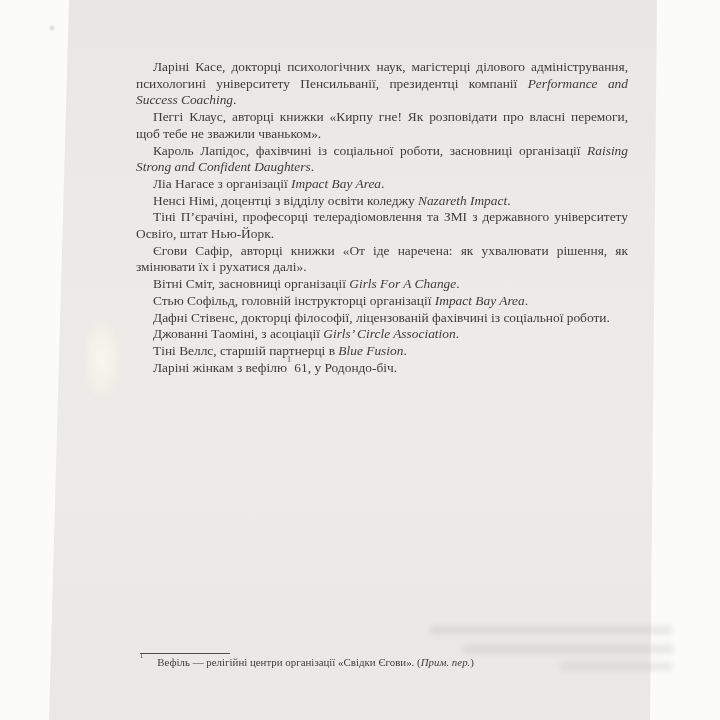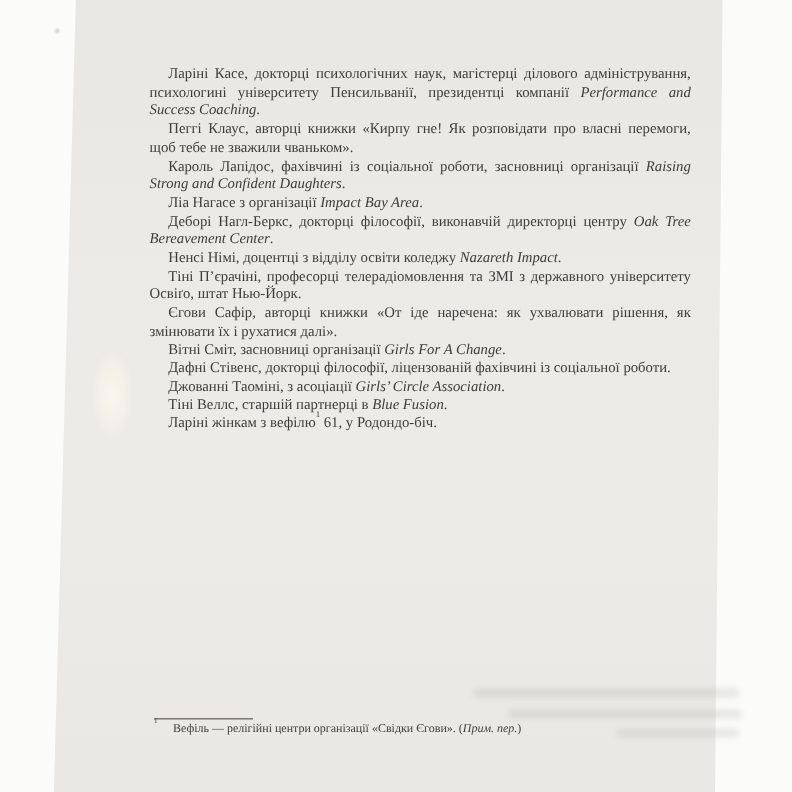--- a/index.html
+++ b/index.html
@@ -70,25 +70,25 @@
   <div class="page-curl"></div>
   <div class="ghost g1"></div>
   <div class="ghost g2"></div>
   <div class="ghost g3"></div>
 
   <div class="text-block">
       <p class="para"><span>Ларіні Касе, докторці психологічних наук, магістерці ділового адміні­стрування, психологині університету Пенсильванії, президентці компанії </span><i>Performance and Success Coaching</i><span>.</span></p>
       <p class="para"><span>Пеггі Клаус, авторці книжки «Кирпу гне! Як розповідати про власні перемо­ги, щоб тебе не зважили чваньком».</span></p>
       <p class="para"><span>Кароль Лапідос, фахівчині із соціальної роботи, засновниці організації </span><i>Raising Strong and Confident Daughters</i><span>.</span></p>
       <p class="para"><span>Ліа Нагасе з організації </span><i>Impact Bay Area</i><span>.</span></p>
-      <p class="para"><span>Деборі Нагл-Беркс, докторці філософії, виконавчій директорці центру </span><i>Oak Tree Bereavement Center</i><span>.</span></p>
       <p class="para"><span>Ненсі Німі, доцентці з відділу освіти коледжу </span><i>Nazareth Impact</i><span>.</span></p>
       <p class="para"><span>Тіні П’єрачіні, професорці телерадіомовлення та ЗМІ з державного універ­ситету Освіґо, штат Нью-Йорк.</span></p>
       <p class="para"><span>Єгови Сафір, авторці книжки «От іде наречена: як ухвалювати рішення, як змінювати їх і рухатися далі».</span></p>
       <p class="para"><span>Вітні Сміт, засновниці організації </span><i>Girls For A Change</i><span>.</span></p>
+      <p class="para"><span>Стью Софільд, головній інструкторці організації </span><i>Impact Bay Area</i><span>.</span></p>
       <p class="para"><span>Дафні Стівенс, докторці філософії, ліцензованій фахівчині із соціальної роботи.</span></p>
       <p class="para"><span>Джованні Таоміні, з асоціації </span><i>Girls’ Circle Association</i><span>.</span></p>
       <p class="para"><span>Тіні Веллс, старшій партнерці в </span><i>Blue Fusion</i><span>.</span></p>
       <p class="para"><span>Ларіні жінкам з вефілю</span><sup>1</sup><span> 61, у Родондо-біч.</span></p>
     </div>
 
   <div class="footnote">
     <div class="fn-rule"></div>
     <div class="fn-text"><sup>1</sup><span>Вефіль — релігійні центри організації «Свідки Єгови». (</span><i>Прим. пер.</i><span>)</span></div>
   </div>

